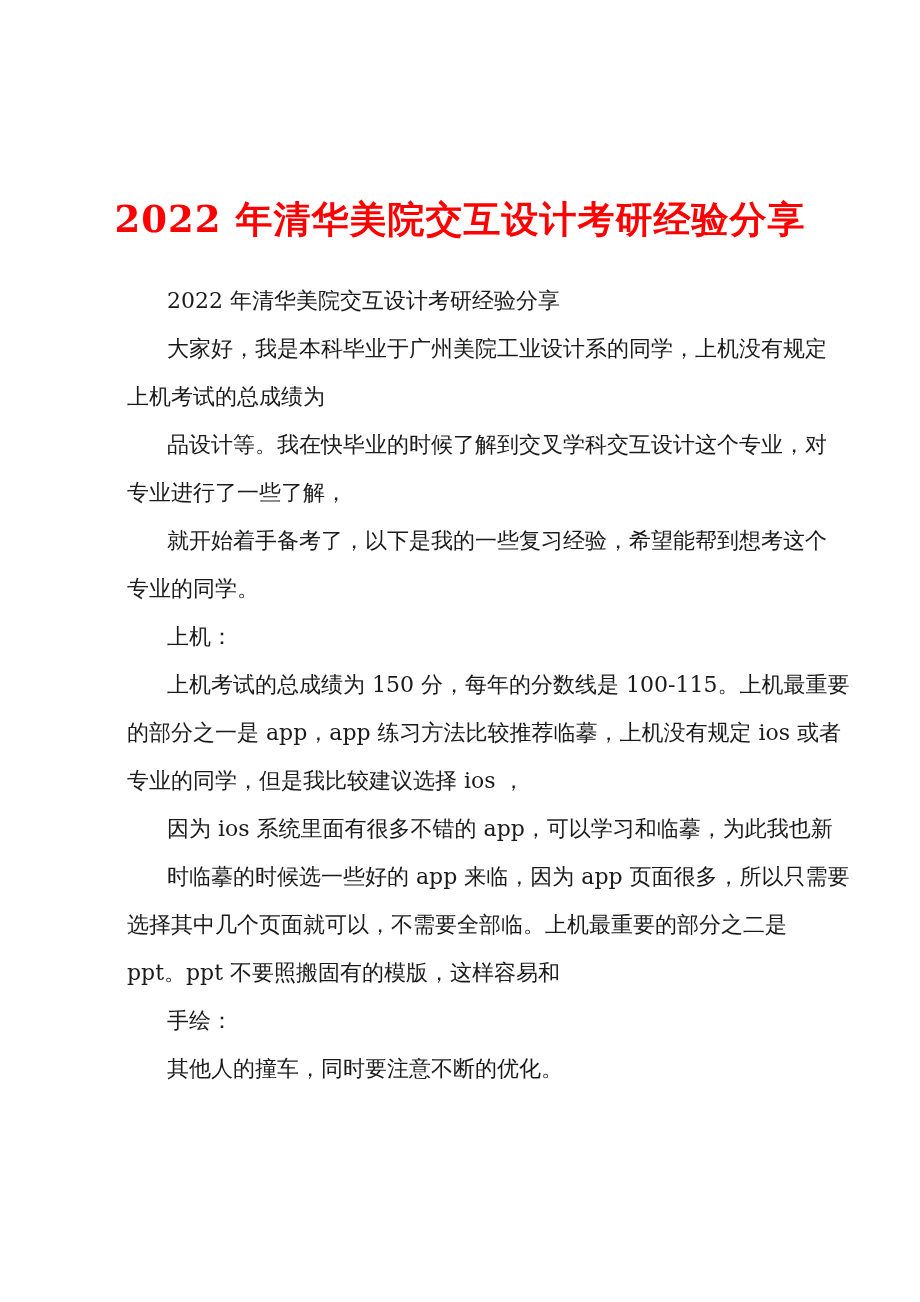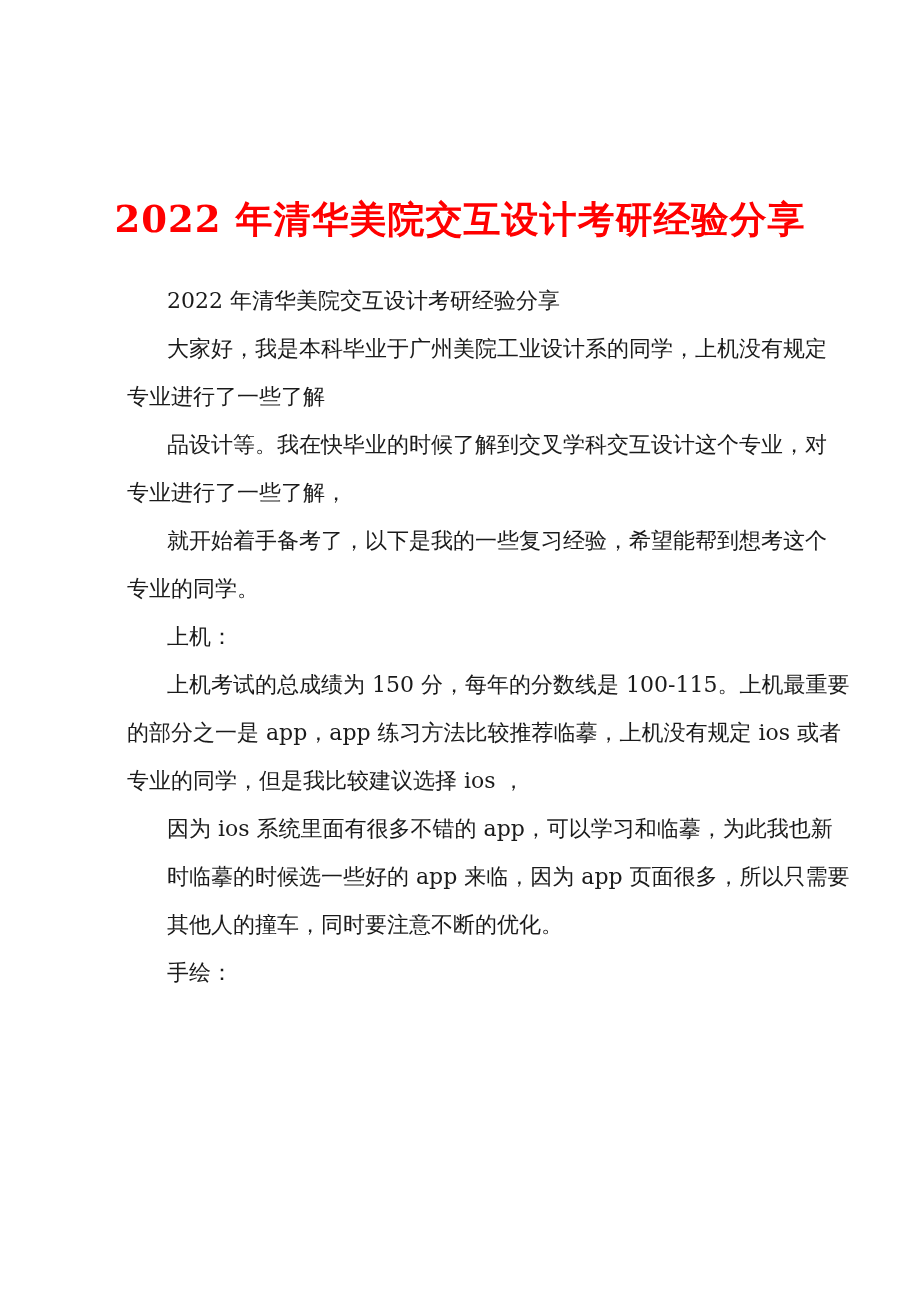--- a/index.html
+++ b/index.html
@@ -47,27 +47,29 @@
   }
 </style>
 </head>
 <body>
 
 <div class="page">
   <div class="doc-title" style="color: rgb(255, 0, 0);">2022 年清华美院交互设计考研经验分享</div>
   <div class="doc-body" style="color: rgb(26, 26, 26);">
       <div class="line indent">2022 年清华美院交互设计考研经验分享</div>
       <div class="line indent">大家好，我是本科毕业于广州美院工业设计系的同学，上机没有规定</div>
-      <div class="line">专业进行了一些了解</div>
+      <div class="line">上机考试的总成绩为</div>
       <div class="line indent">品设计等。我在快毕业的时候了解到交叉学科交互设计这个专业，对</div>
       <div class="line">专业进行了一些了解，</div>
       <div class="line indent">就开始着手备考了，以下是我的一些复习经验，希望能帮到想考这个</div>
       <div class="line">专业的同学。</div>
       <div class="line indent">上机：</div>
       <div class="line indent">上机考试的总成绩为 150 分，每年的分数线是 100-115。上机最重要</div>
       <div class="line">的部分之一是 app，app 练习方法比较推荐临摹，上机没有规定 ios 或者</div>
       <div class="line">专业的同学，但是我比较建议选择 ios ，</div>
       <div class="line indent">因为 ios 系统里面有很多不错的 app，可以学习和临摹，为此我也新</div>
       <div class="line indent">时临摹的时候选一些好的 app 来临，因为 app 页面很多，所以只需要</div>
+      <div class="line">选择其中几个页面就可以，不需要全部临。上机最重要的部分之二是</div>
+      <div class="line">ppt。ppt 不要照搬固有的模版，这样容易和</div>
+      <div class="line indent">手绘：</div>
       <div class="line indent">其他人的撞车，同时要注意不断的优化。</div>
-      <div class="line indent">手绘：</div>
     </div>
 </div>
 
 </body></html>

